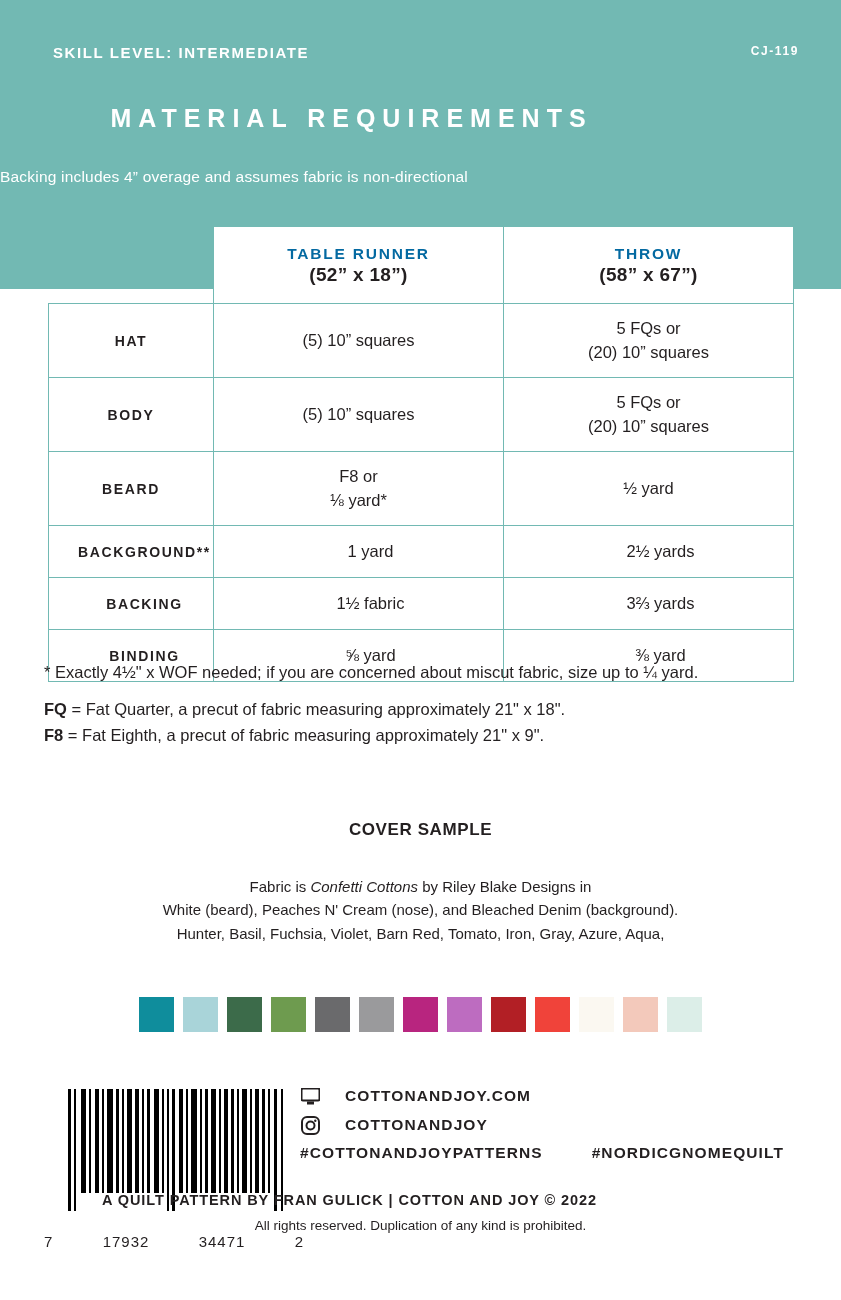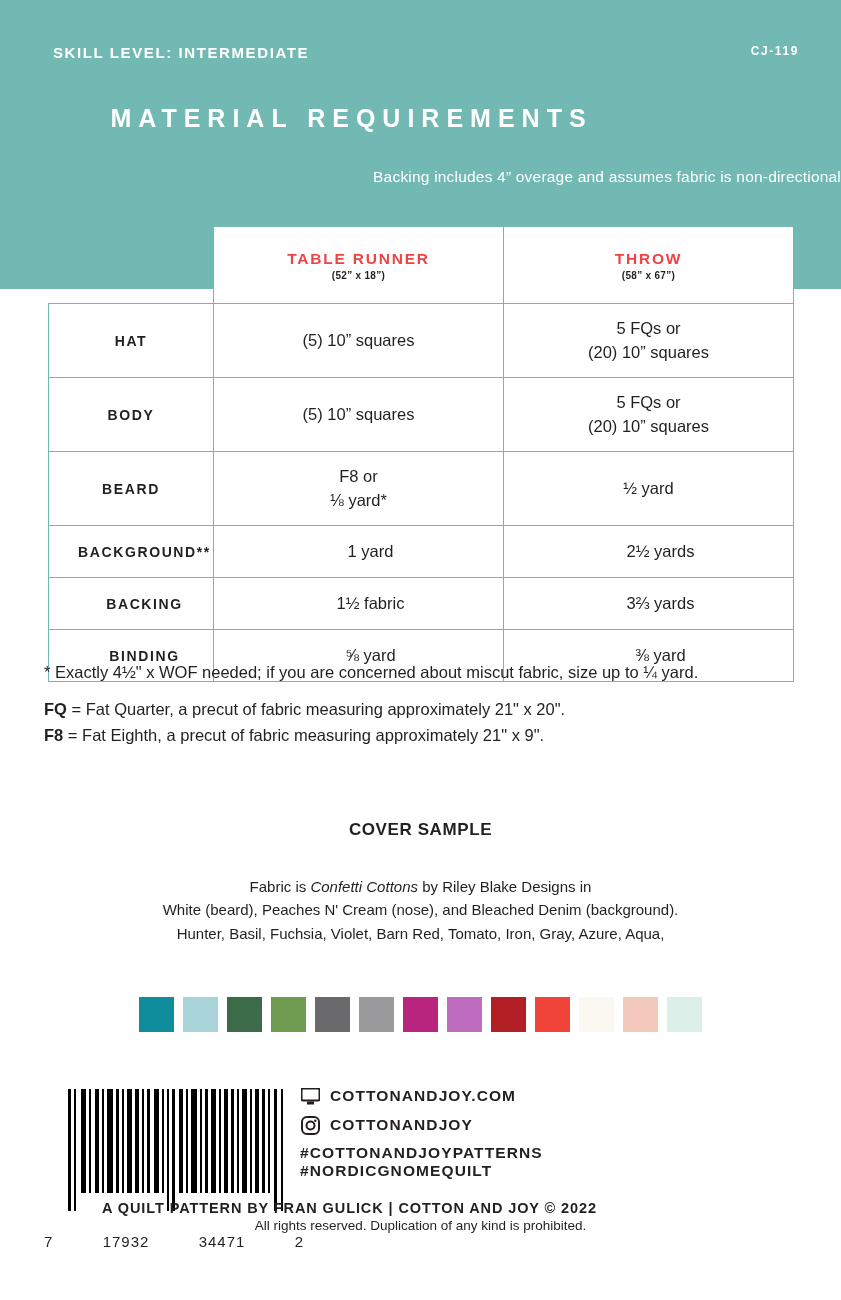--- a/index.html
+++ b/index.html
@@ -50,21 +50,21 @@
     text-align: center;
     font-size: 25px;
     letter-spacing: 7px;
     font-weight: bold;
   }
   .banner-sub {
     position: absolute;
     top: 168px;
     left: 0;
     width: 841px;
-    text-align: right;
+    text-align: left;
     font-size: 15.5px;
     letter-spacing: 0.2px;
   }
 
   
   .table-wrap {
     position: absolute;
     top: 226px;
     left: 48px;
     width: 745px;
@@ -89,25 +89,25 @@
   }
   thead th.hdr {
     background: #ffffff;
     height: 64px;
     padding: 6px 4px;
   }
   .hdr-size-name {
     font-size: 15.5px;
     letter-spacing: 1.8px;
     font-weight: bold;
-    color: #ef4444;
+    color: #0369a1;
     line-height: 1.35;
   }
   .hdr-size-dims {
-    font-size: 10px;
+    font-size: 19px;
     font-weight: bold;
     color: #231f20;
     letter-spacing: 0.3px;
   }
   td.rowlabel {
     font-size: 14px;
     letter-spacing: 1.6px;
     font-weight: bold;
   }
   td.val {
@@ -194,49 +194,48 @@
     left: 300px;
     width: 500px;
   }
   .finfo-row {
     display: flex;
     align-items: center;
     font-size: 15.5px;
     letter-spacing: 1.1px;
     font-weight: bold;
     margin-bottom: 9px;
+    gap: 15px;
   }
   .finfo-row .ic {
     width: 20px;
     height: 20px;
     margin-right: 10px;
     display: inline-flex;
     align-items: center;
     justify-content: center;
   }
   .hashtag-row {
     display: flex;
     justify-content: space-between;
     font-size: 15.5px;
     letter-spacing: 1.1px;
     font-weight: bold;
     width: 484px;
     margin-top: 4px;
-    flex-direction: column;
   }
   .credit {
     position: absolute;
     top: 1192px;
     left: 0;
     width: 699px;
     text-align: center;
     font-size: 14.5px;
     letter-spacing: 0.9px;
     font-weight: bold;
-    margin-top: 8px;
   }
   .rights {
     position: absolute;
     top: 1218px;
     left: 0;
     width: 841px;
     text-align: center;
     font-size: 13.5px;
   }
 </style>
@@ -315,21 +314,21 @@
         <td class="rowlabel">BINDING</td>
         <td class="val">⅝ yard</td>
         <td class="val">⅜ yard</td>
       </tr>
     </tbody>
   </table>
 </div>
 
 <div class="notes">
   <div class="note-line">* Exactly 4½" x WOF needed; if you are concerned about miscut fabric, size up to ¼ yard.</div>
-  <div class="abbr"><b>FQ</b><span> = Fat Quarter, a precut of fabric measuring approximately 21" x 20".</span></div>
+  <div class="abbr"><b>FQ</b><span> = Fat Quarter, a precut of fabric measuring approximately 21" x 18".</span></div>
   <div class="abbr"><b>F8</b><span> = Fat Eighth, a precut of fabric measuring approximately 21" x 9".</span></div>
 </div>
 
 <div class="cover">
   <div class="cover-title">COVER SAMPLE</div>
   <div class="cover-gap"></div>
   <div class="cover-line"><span>Fabric is </span><span class="ital">Confetti Cottons</span><span> by Riley Blake Designs in</span></div>
   <div class="cover-line">White (beard), Peaches N' Cream (nose), and Bleached Denim (background).</div>
   <div class="cover-line">Hunter, Basil, Fuchsia, Violet, Barn Red, Tomato, Iron, Gray, Azure, Aqua,</div>
 </div>

